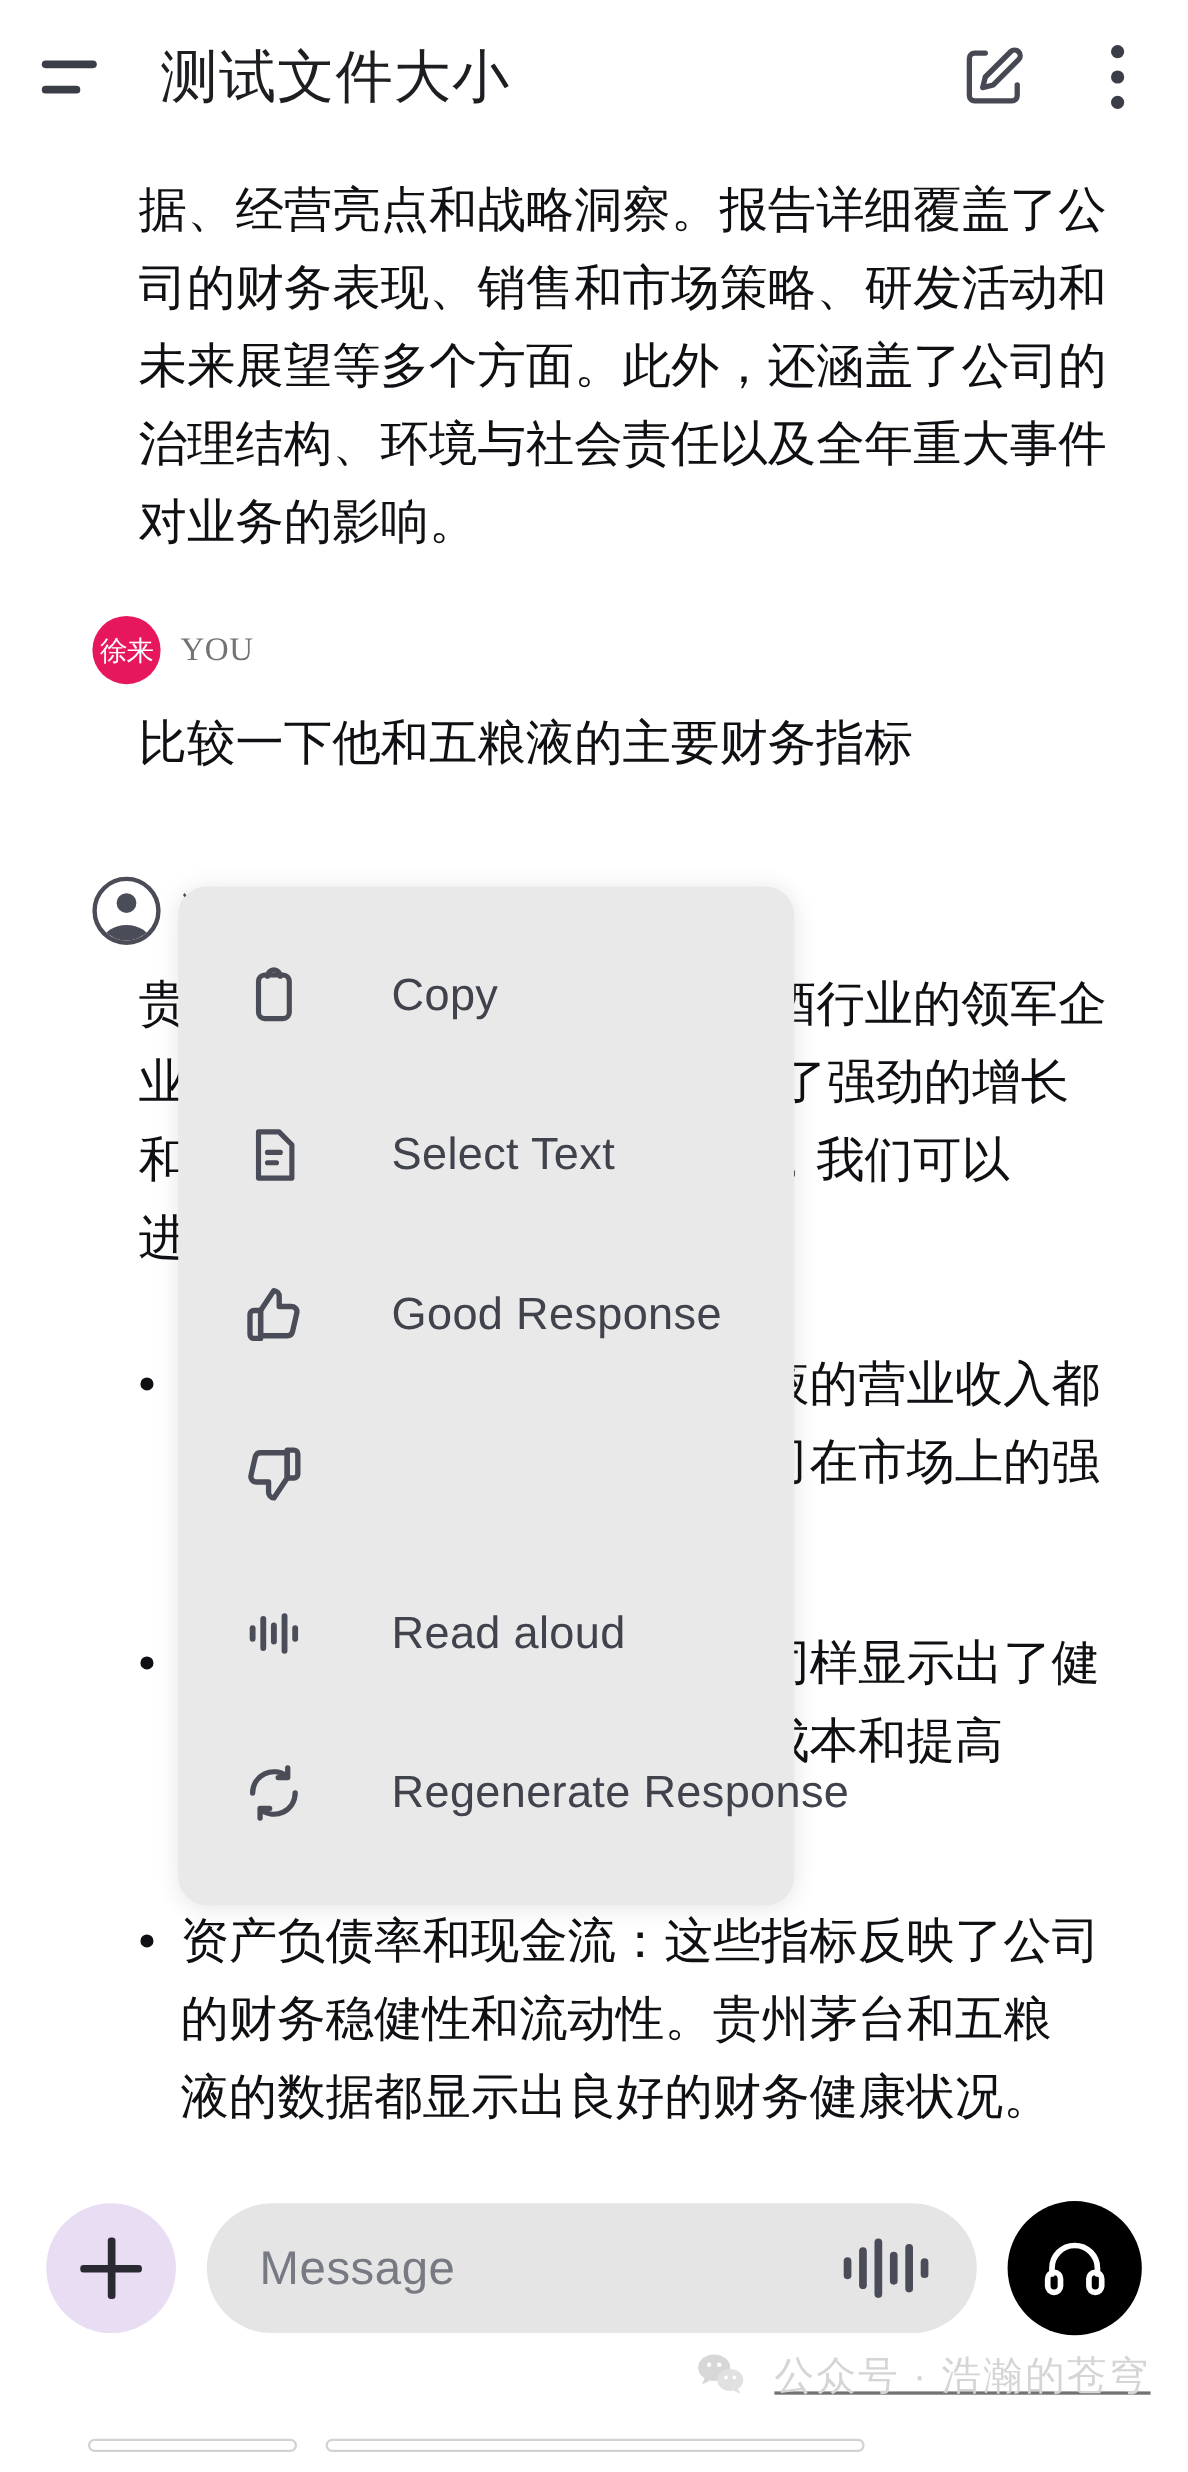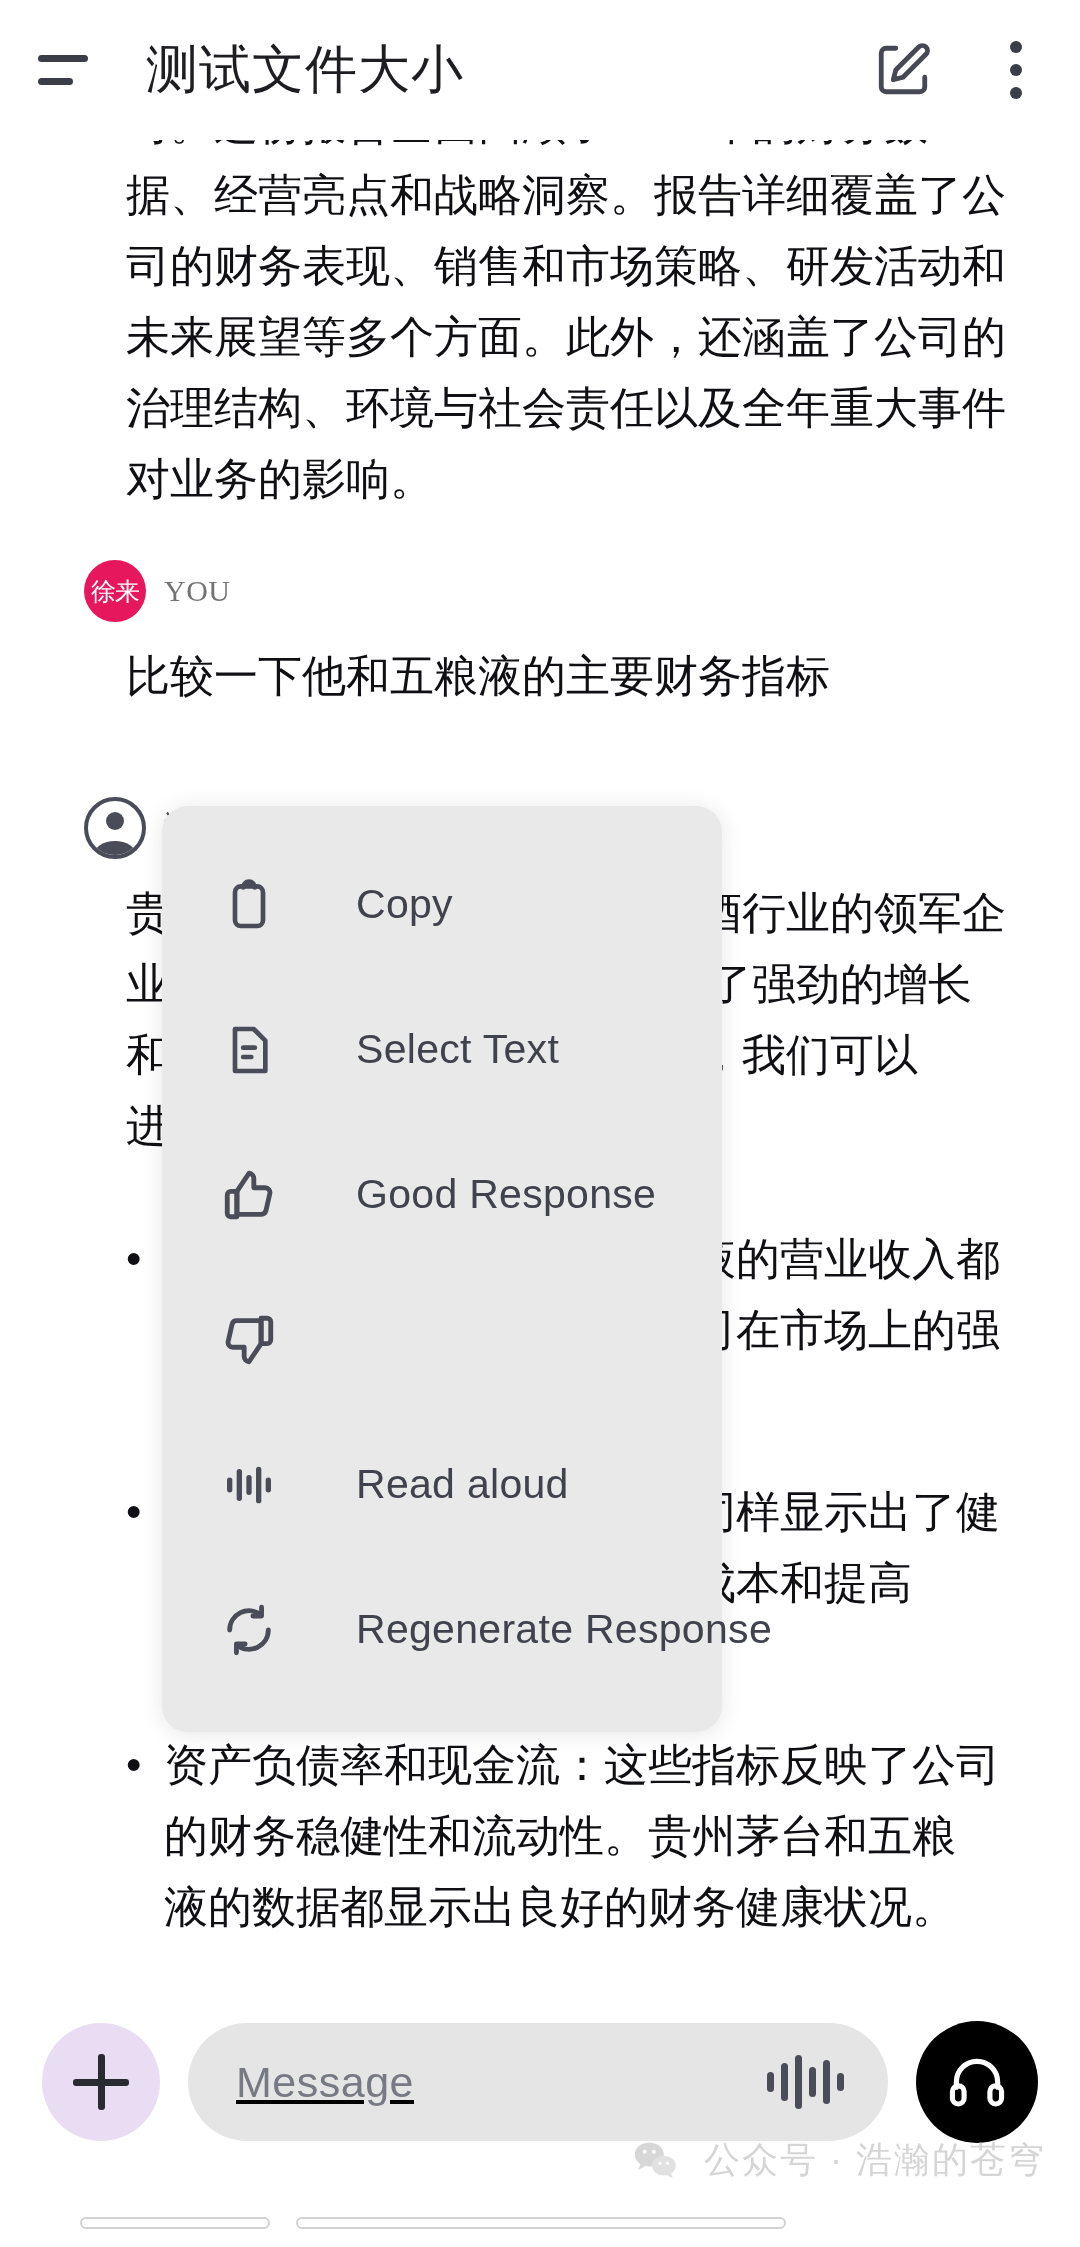--- a/index.html
+++ b/index.html
@@ -91,20 +91,21 @@
   }
   .para {
     font-size: 44px;
     line-height: 71px;
     color: #101014;
     padding: 0 48px 0 126px;
     letter-spacing: 0px;
   }
   .para.clip-top {
     margin-top: -52px;
+    font-family: Liberation Mono, monospace;
   }
 
   .msg-head {
     display: flex;
     align-items: center;
     padding-left: 48px;
     margin-top: 46px;
     margin-bottom: 18px;
     margin-left: 36px;
   }
@@ -204,29 +205,28 @@
     font-size: 41px;
     color: #40424c;
     letter-spacing: 0.3px;
     white-space: nowrap;
   }
 
   
   .composer {
     position: absolute;
     left: 0;
-    bottom: 90px;
+    bottom: 110px;
     width: 1080px;
     height: 150px;
     display: flex;
     align-items: center;
     padding: 0 42px;
     background: #ffffff;
     z-index: 8;
-    text-decoration: underline;
   }
   .plus-btn {
     width: 118px; height: 118px;
     border-radius: 50%;
     background: #e9ddf3;
     display: flex; align-items: center; justify-content: center;
     flex: none;
     cursor: pointer;
     position: relative;
   }
@@ -285,25 +285,25 @@
     flex: none;
     cursor: pointer;
   }
 
   
   .watermark {
     position: absolute;
     right: 34px;
     bottom: 62px;
     display: flex;
-    align-items: center;
     gap: 26px;
     z-index: 30;
     opacity: 0.55;
     pointer-events: none;
+    text-decoration: underline;
   }
   .wm-text {
     font-size: 36px;
     color: #b3b3b3;
     letter-spacing: 2px;
     white-space: nowrap;
   }
 
   
   .navbar {

